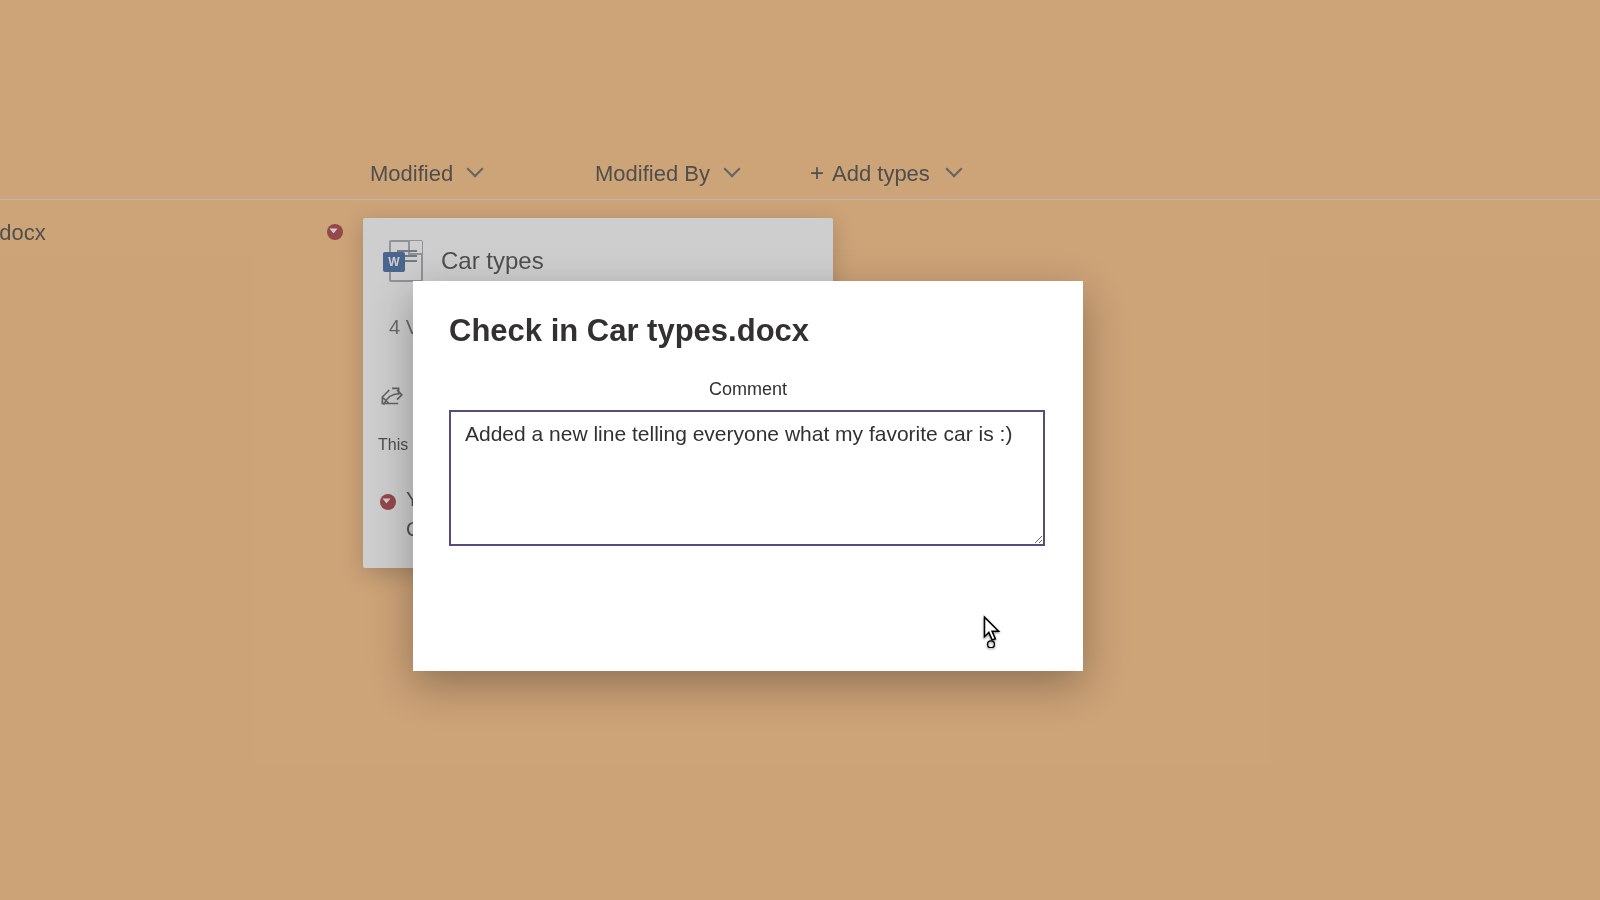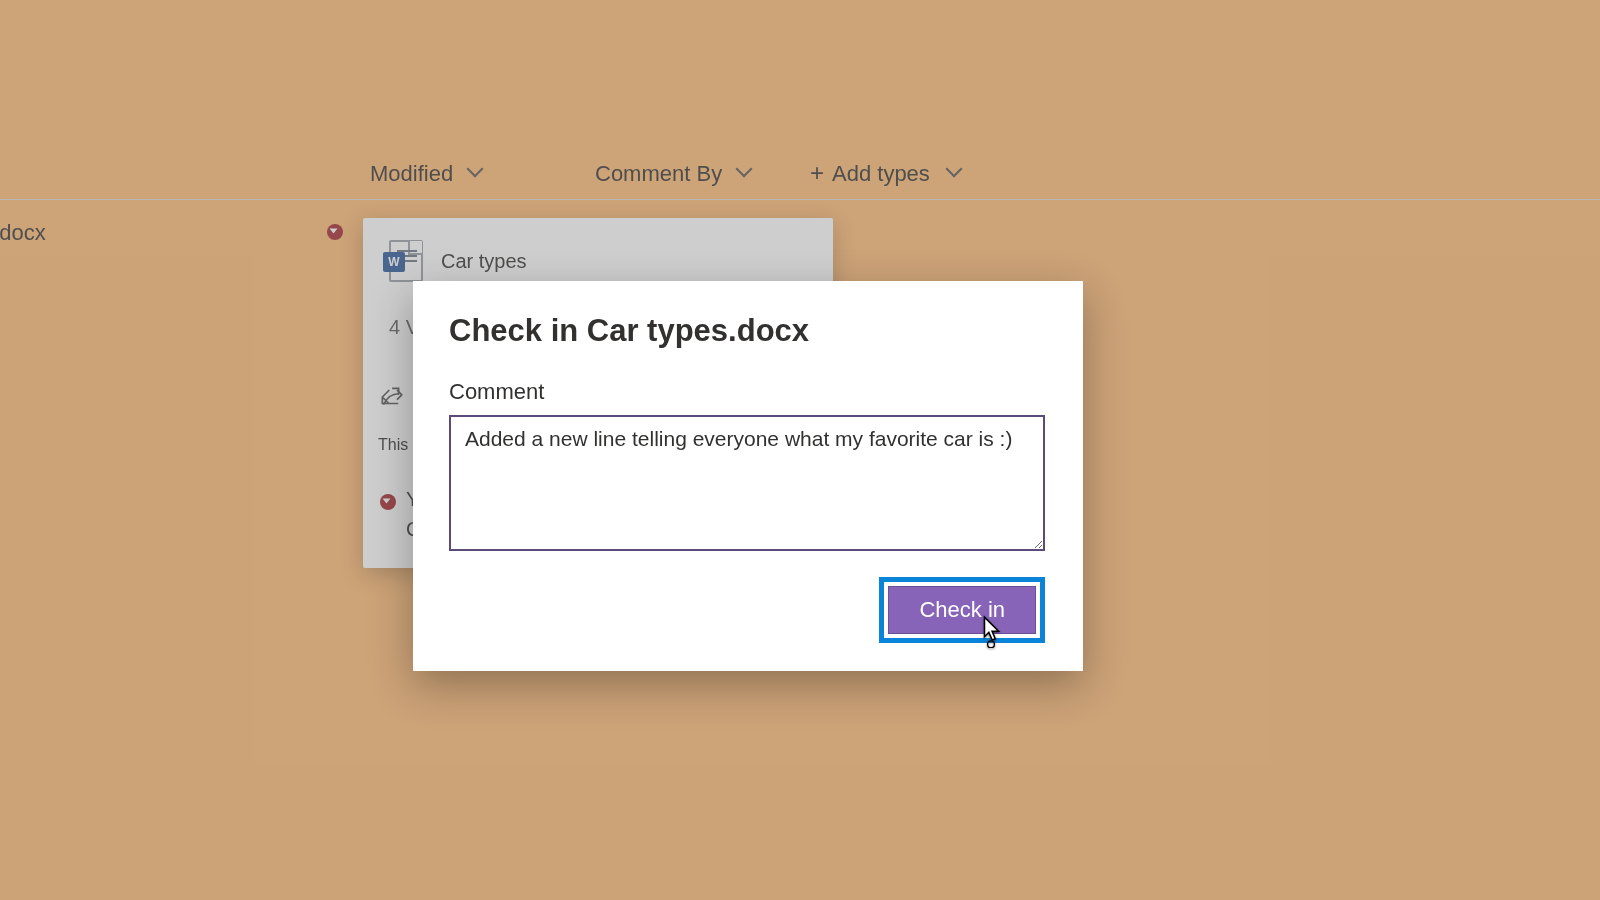--- a/index.html
+++ b/index.html
@@ -84,21 +84,21 @@
   .word-icon .w-badge{
     position:absolute; left:-8px; top:10px;
     width:22px; height:20px; background:#2b579a; border-radius:2px;
     color:#fff; font-size:12px; font-weight:700;
     display:flex; align-items:center; justify-content:center;
   }
   .word-icon .lines{
     position:absolute; left:6px; top:8px; right:4px;
   }
   .word-icon .lines div{ height:2px; background:#6b7785; margin-bottom:3px; }
-  .hover-card .doc-title { font-size:20px; color:#323130; }
+  .hover-card .doc-title { font-size:24px; color:#323130; }
   .hover-card .views-row { margin-top:34px; font-size:20px; color:#605e5c; }
 
   .share-icon {
     position:absolute; left:378px; top:384px;
     width:26px; height:26px;
   }
   .share-icon svg { width:26px; height:26px; stroke:#555; fill:none; stroke-width:2; }
 
   .red-badge2 {
     position:absolute; left:380px; top:494px;
@@ -117,22 +117,23 @@
     width:670px; height:390px;
     background:#ffffff;
     box-shadow: 0 14px 40px rgba(0,0,0,0.30);
     padding: 32px 36px 28px 36px;
   }
   .dialog h1 {
     font-size: 31px; font-weight:600; color:#323130;
     margin-bottom: 30px;
   }
   .dialog .field-label{
-    font-size:22px; font-weight:400; color:#323130;
+    font-size:18px; font-weight:400; color:#323130;
     margin-bottom:10px;
+    text-align:center;
   }
   .dialog textarea{
     width: 596px; height: 136px;
     border: 2px solid #5b4a7a;
     padding: 10px 14px;
     font-family: inherit; font-size:21px; color:#323130;
     resize: both;
     outline:none;
   }
   .dialog .btn-row{
@@ -170,21 +171,21 @@
 
 <div class="bg">
 
   <div class="col-headers">
 
     <div class="col-modified">
       <span>Modified</span>
       <span class="chev"></span>
     </div>
     <div class="col-modifiedby">
-      <span>Comment By</span>
+      <span>Modified By</span>
       <span class="chev"></span>
     </div>
     <div class="col-add">
       <span class="plus">+</span>
       <span>Add types</span>
       <span class="chev"></span>
     </div>
   </div>
 
   <div class="row1">
@@ -222,25 +223,20 @@
   <div style="position:absolute; left:406px; top:518px; font-size:20px;">C</div>
 
 </div>
 
 <div class="bg-dimmer"></div>
 
 <div class="dialog">
   <h1>Check in Car types.docx</h1>
   <div class="field-label">Comment</div>
   <textarea style="">Added a new line telling everyone what my favorite car is :)</textarea>
-  <div class="btn-row">
-    <span class="checkin-outline">
-      <button class="checkin-btn">Check in</button>
-    </span>
-  </div>
 </div>
 
 <div class="cursor">
   <svg viewBox="0 0 24 30">
     <path d="M6 2 L6 20 L10 16 L13 23 L16 22 L13 15 L19 15 Z" fill="#ffffff" stroke="#000" stroke-width="1.4"></path>
     <circle cx="12" cy="27" r="3.2" fill="none" stroke="#000" stroke-width="1.2"></circle>
   </svg>
 </div>
 
 </body></html>

